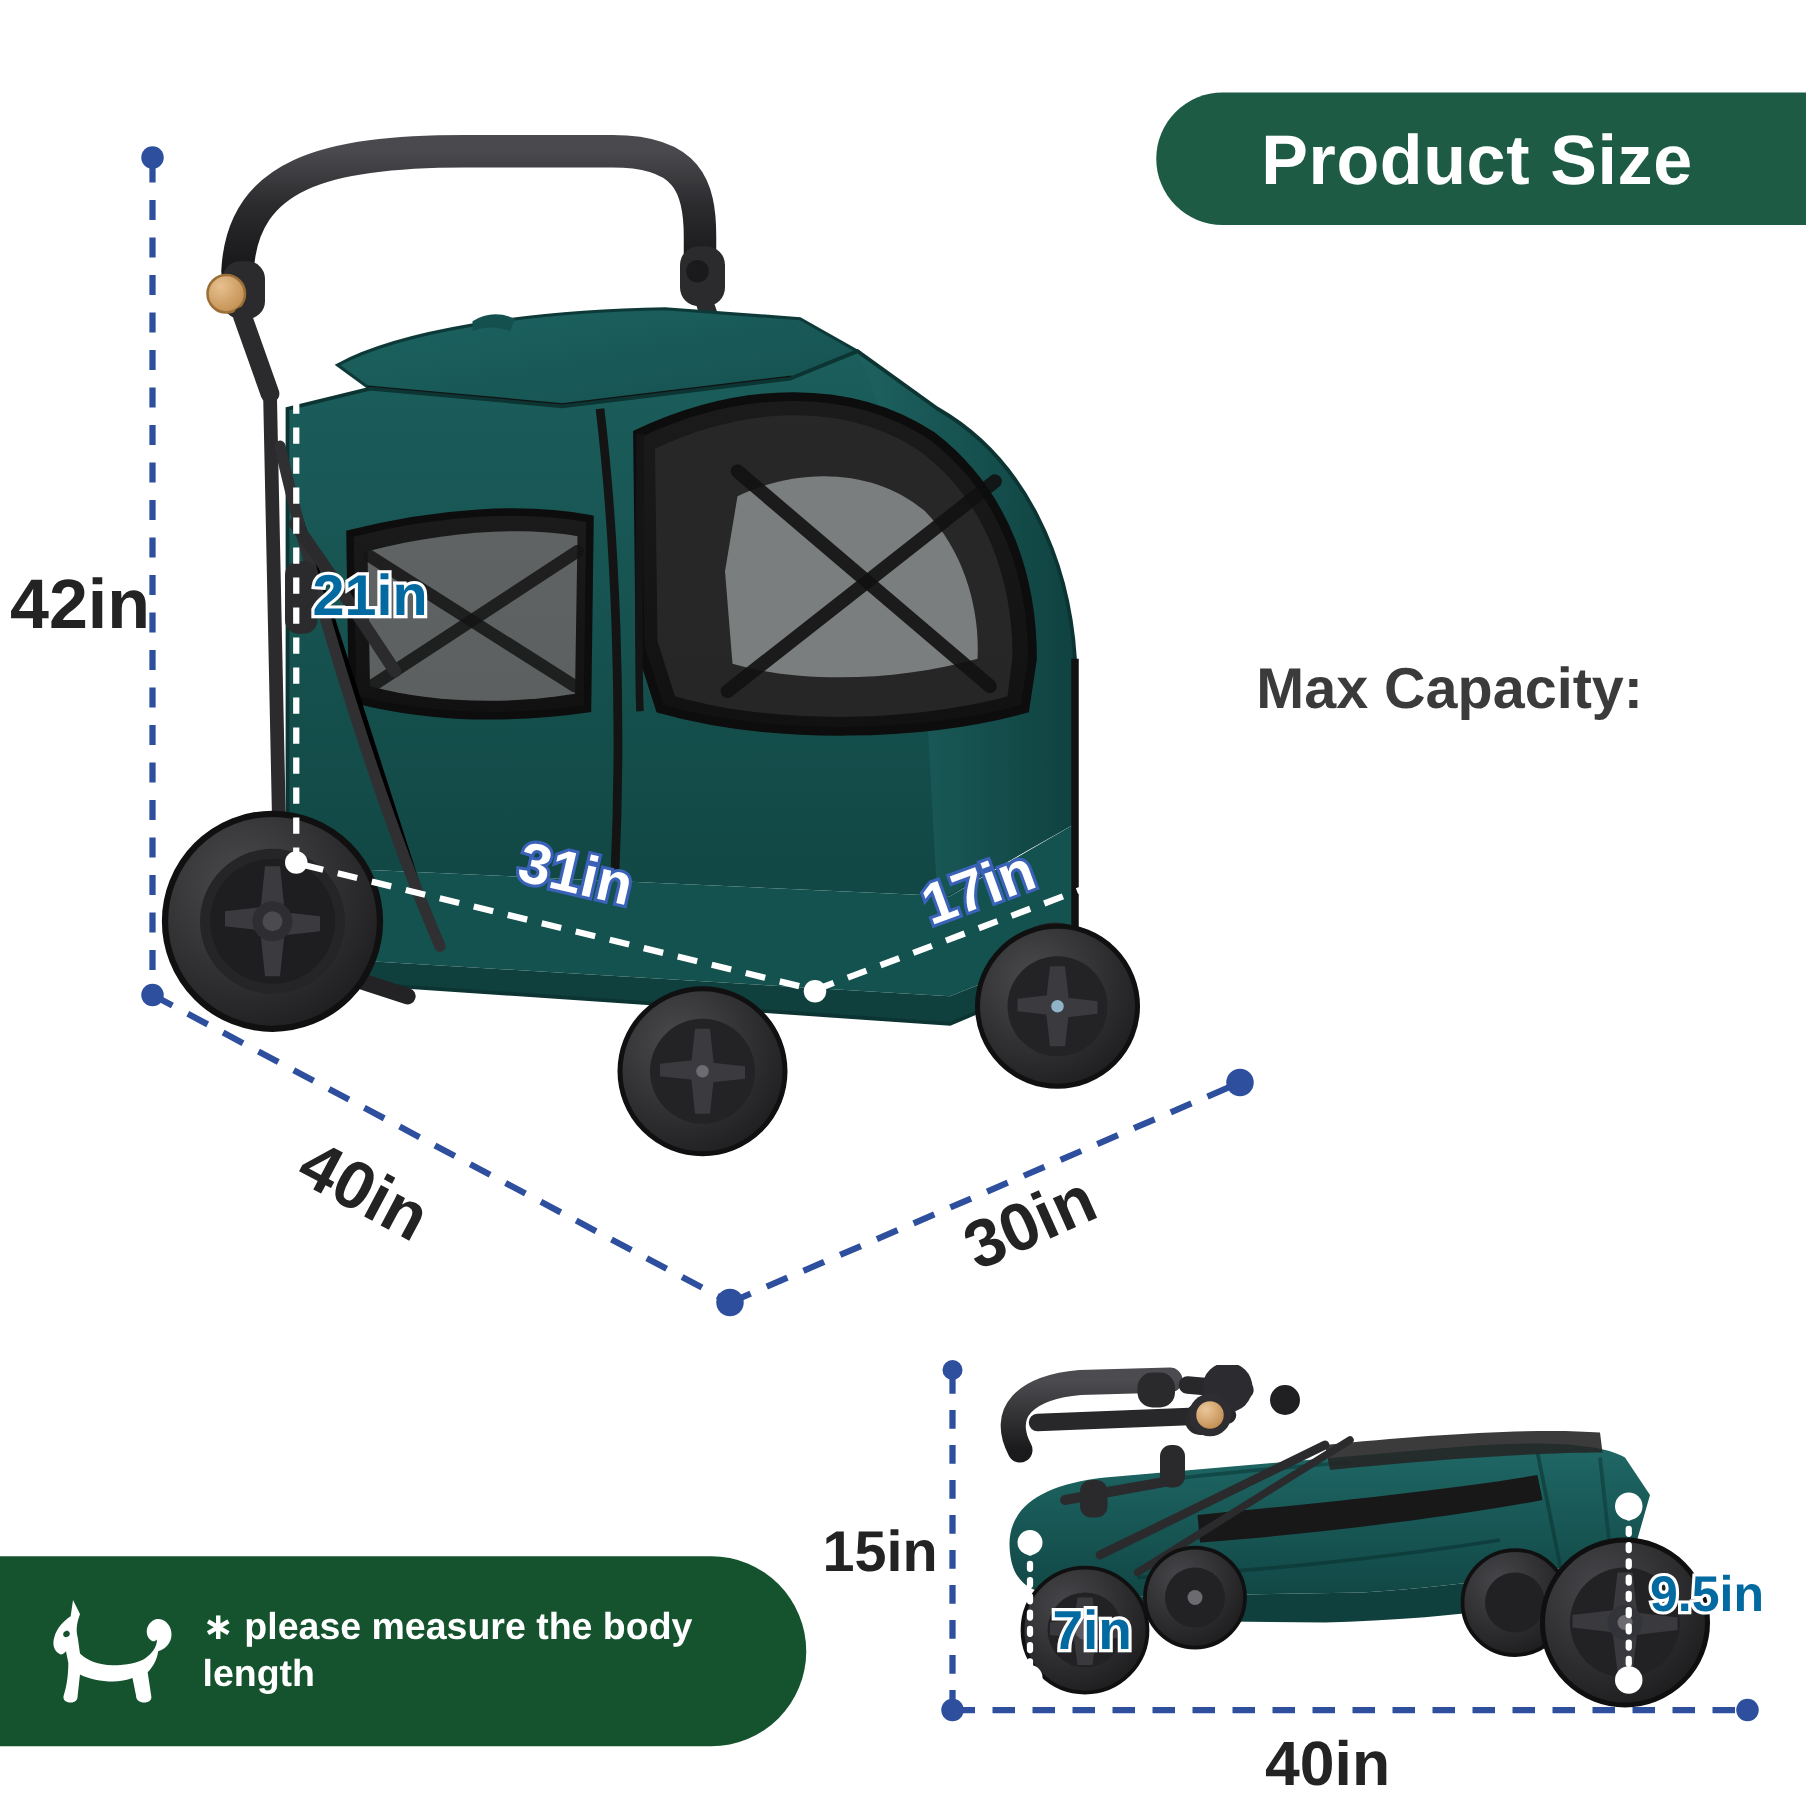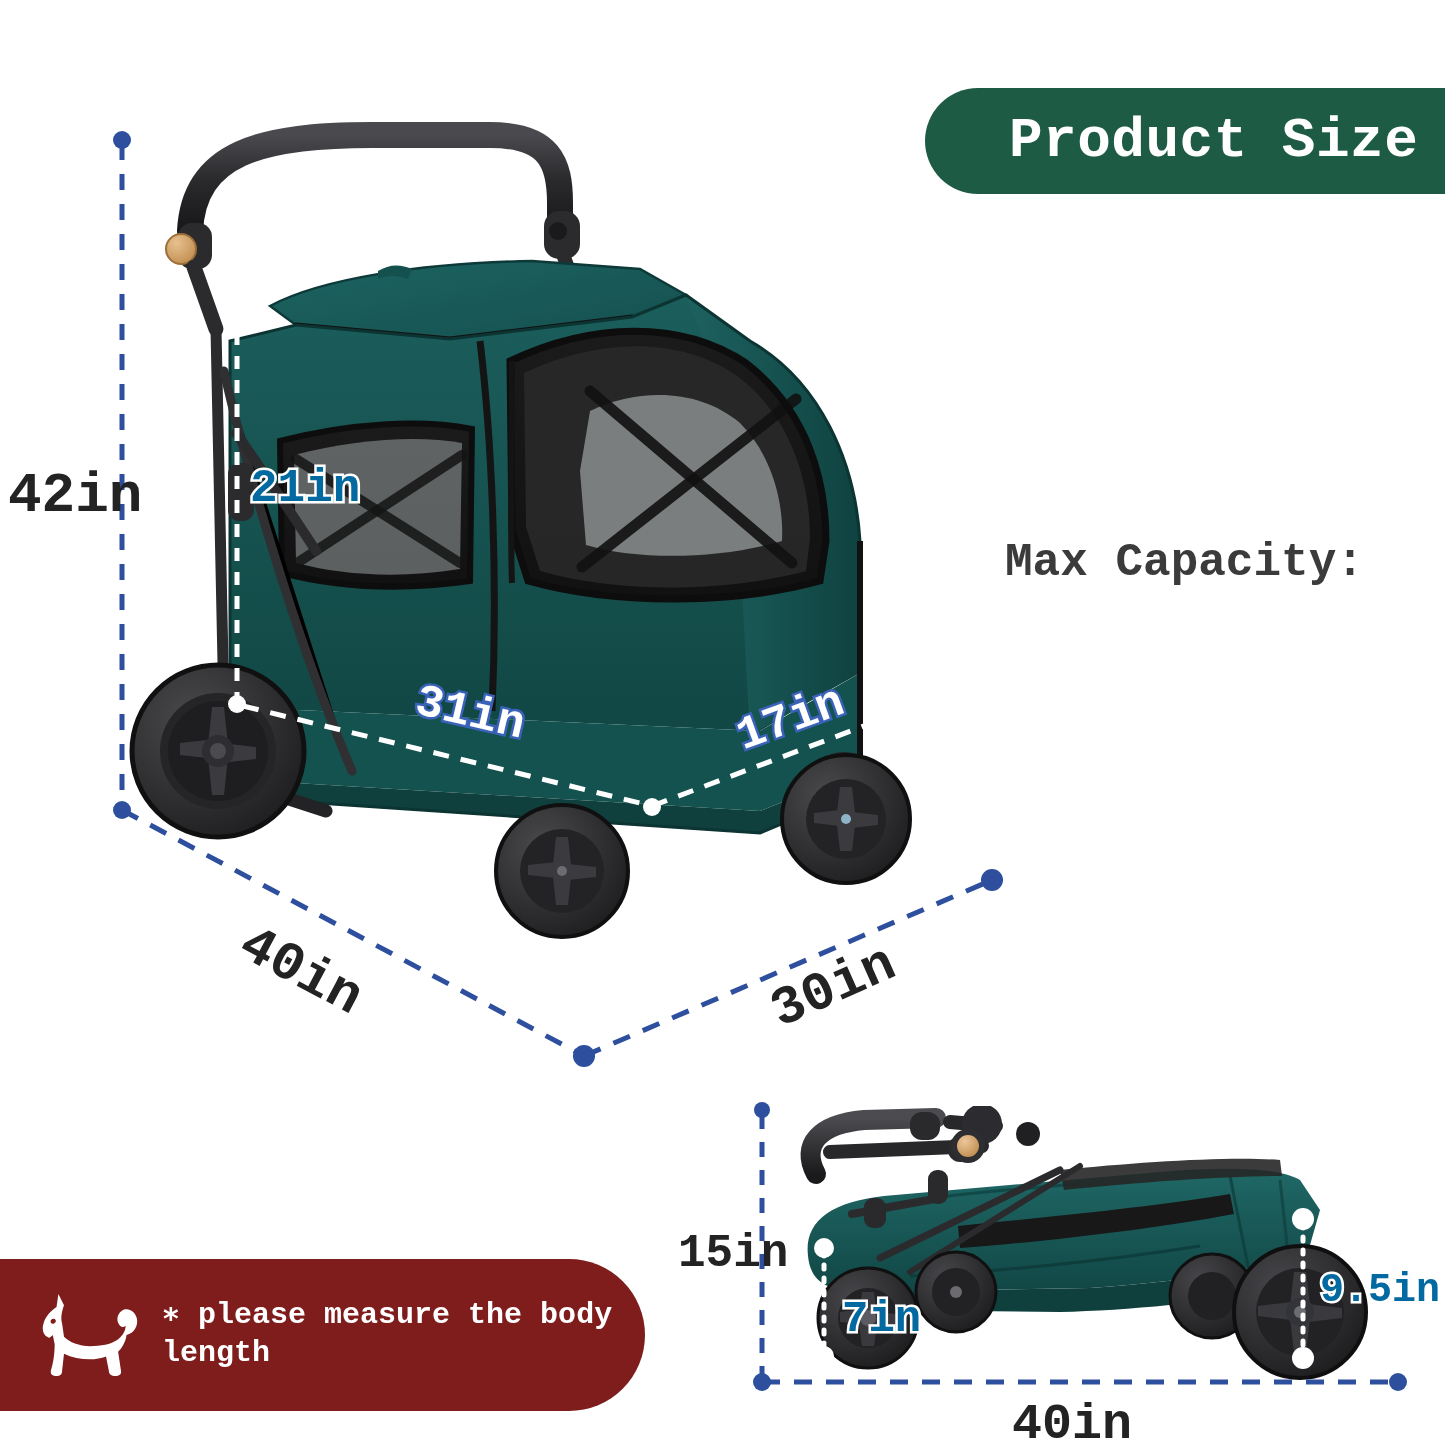--- a/index.html
+++ b/index.html
@@ -1,38 +1,38 @@
 <!DOCTYPE html>
 <html><head>
 <meta charset="utf-8">
 <style>
   html,body{margin:0;padding:0;background:#fff;}
   body{width:1445px;height:1445px;position:relative;overflow:hidden;
        font-family:"Liberation Sans","DejaVu Sans",sans-serif;}
-  #stage{position:absolute;left:0;top:16px;width:1445px;height:1140px;background:#ffffff;font-family:Liberation Mono, monospace;}
+  #stage{position:absolute;left:0;top:2px;width:1445px;height:1140px;background:#ffffff;}
 
   
   .hdr-banner{
     position:absolute;left:925px;top:72px;width:560px;height:106px;
     background:#1d5b45;border-radius:53px 0 0 53px;
     display:flex;align-items:center;
   }
   .hdr-title{
     color:#ffffff;font-size:56px;font-weight:bold;letter-spacing:.5px;
     margin-left:84px;white-space:nowrap;
   }
 
   
   .cap-label{position:absolute;left:1005px;top:485px;font-size:46px;font-weight:bold;color:#3b3b3b;white-space:nowrap;margin-top:36px;}
   .cap-value{position:absolute;left:1073px;top:558px;font-size:62px;font-weight:bold;color:#3a62b8;white-space:nowrap;letter-spacing:.5px;}
 
   
   .ftr-banner{
     position:absolute;left:0px;top:1243px;width:645px;height:152px;
-    background:#7f1d1d;border-radius:0 76px 76px 0;
+    background:#14532d;border-radius:0 76px 76px 0;
     display:flex;align-items:center;
   }
   .ftr-dog{width:112px;height:96px;margin-left:36px;flex:0 0 auto;}
   .ftr-text{color:#ffffff;font-size:30px;font-weight:bold;line-height:1.26;margin-left:14px;}
 
   
   .m-lbl{position:absolute;white-space:nowrap;font-weight:bold;}
   
   .m-dark{color:#232323;}
   
@@ -340,21 +340,21 @@
 
     <line x1="824" y1="1236" x2="824" y2="1336" stroke="#ffffff" stroke-width="5" stroke-dasharray="4 9" stroke-linecap="round"></line>
     <circle cx="824" cy="1232" r="10" fill="#ffffff"></circle>
     <circle cx="824" cy="1340" r="10" fill="#ffffff"></circle>
 
     <line x1="1303" y1="1208" x2="1303" y2="1338" stroke="#ffffff" stroke-width="5" stroke-dasharray="4 9" stroke-linecap="round"></line>
     <circle cx="1303" cy="1203" r="11" fill="#ffffff"></circle>
     <circle cx="1303" cy="1342" r="11" fill="#ffffff"></circle>
   </svg>
 
-  <div class="m-lbl m-dark" style="left:658px;top:1212px;font-size:46px;margin-left:20px;">15in</div>
+  <div class="m-lbl m-dark" style="left:658px;top:1212px;font-size:46px;">15in</div>
 
   <div class="m-lbl m-dark" style="left:1012px;top:1380px;font-size:50px;">40in</div>
 
   <div class="m-lbl m-blue" style="left:842px;top:1278px;font-size:44px;">7in</div>
 
   <div class="m-lbl m-blue" style="left:1320px;top:1252px;font-size:40px;">9.5in</div>
 
   <div class="ftr-banner">
     <svg class="ftr-dog" viewBox="0 0 120 100">
       <path fill="#ffffff" d="M30 18 L24 6 L22 20 C16 24 10 30 8 38 C6 44 8 50 12 52

